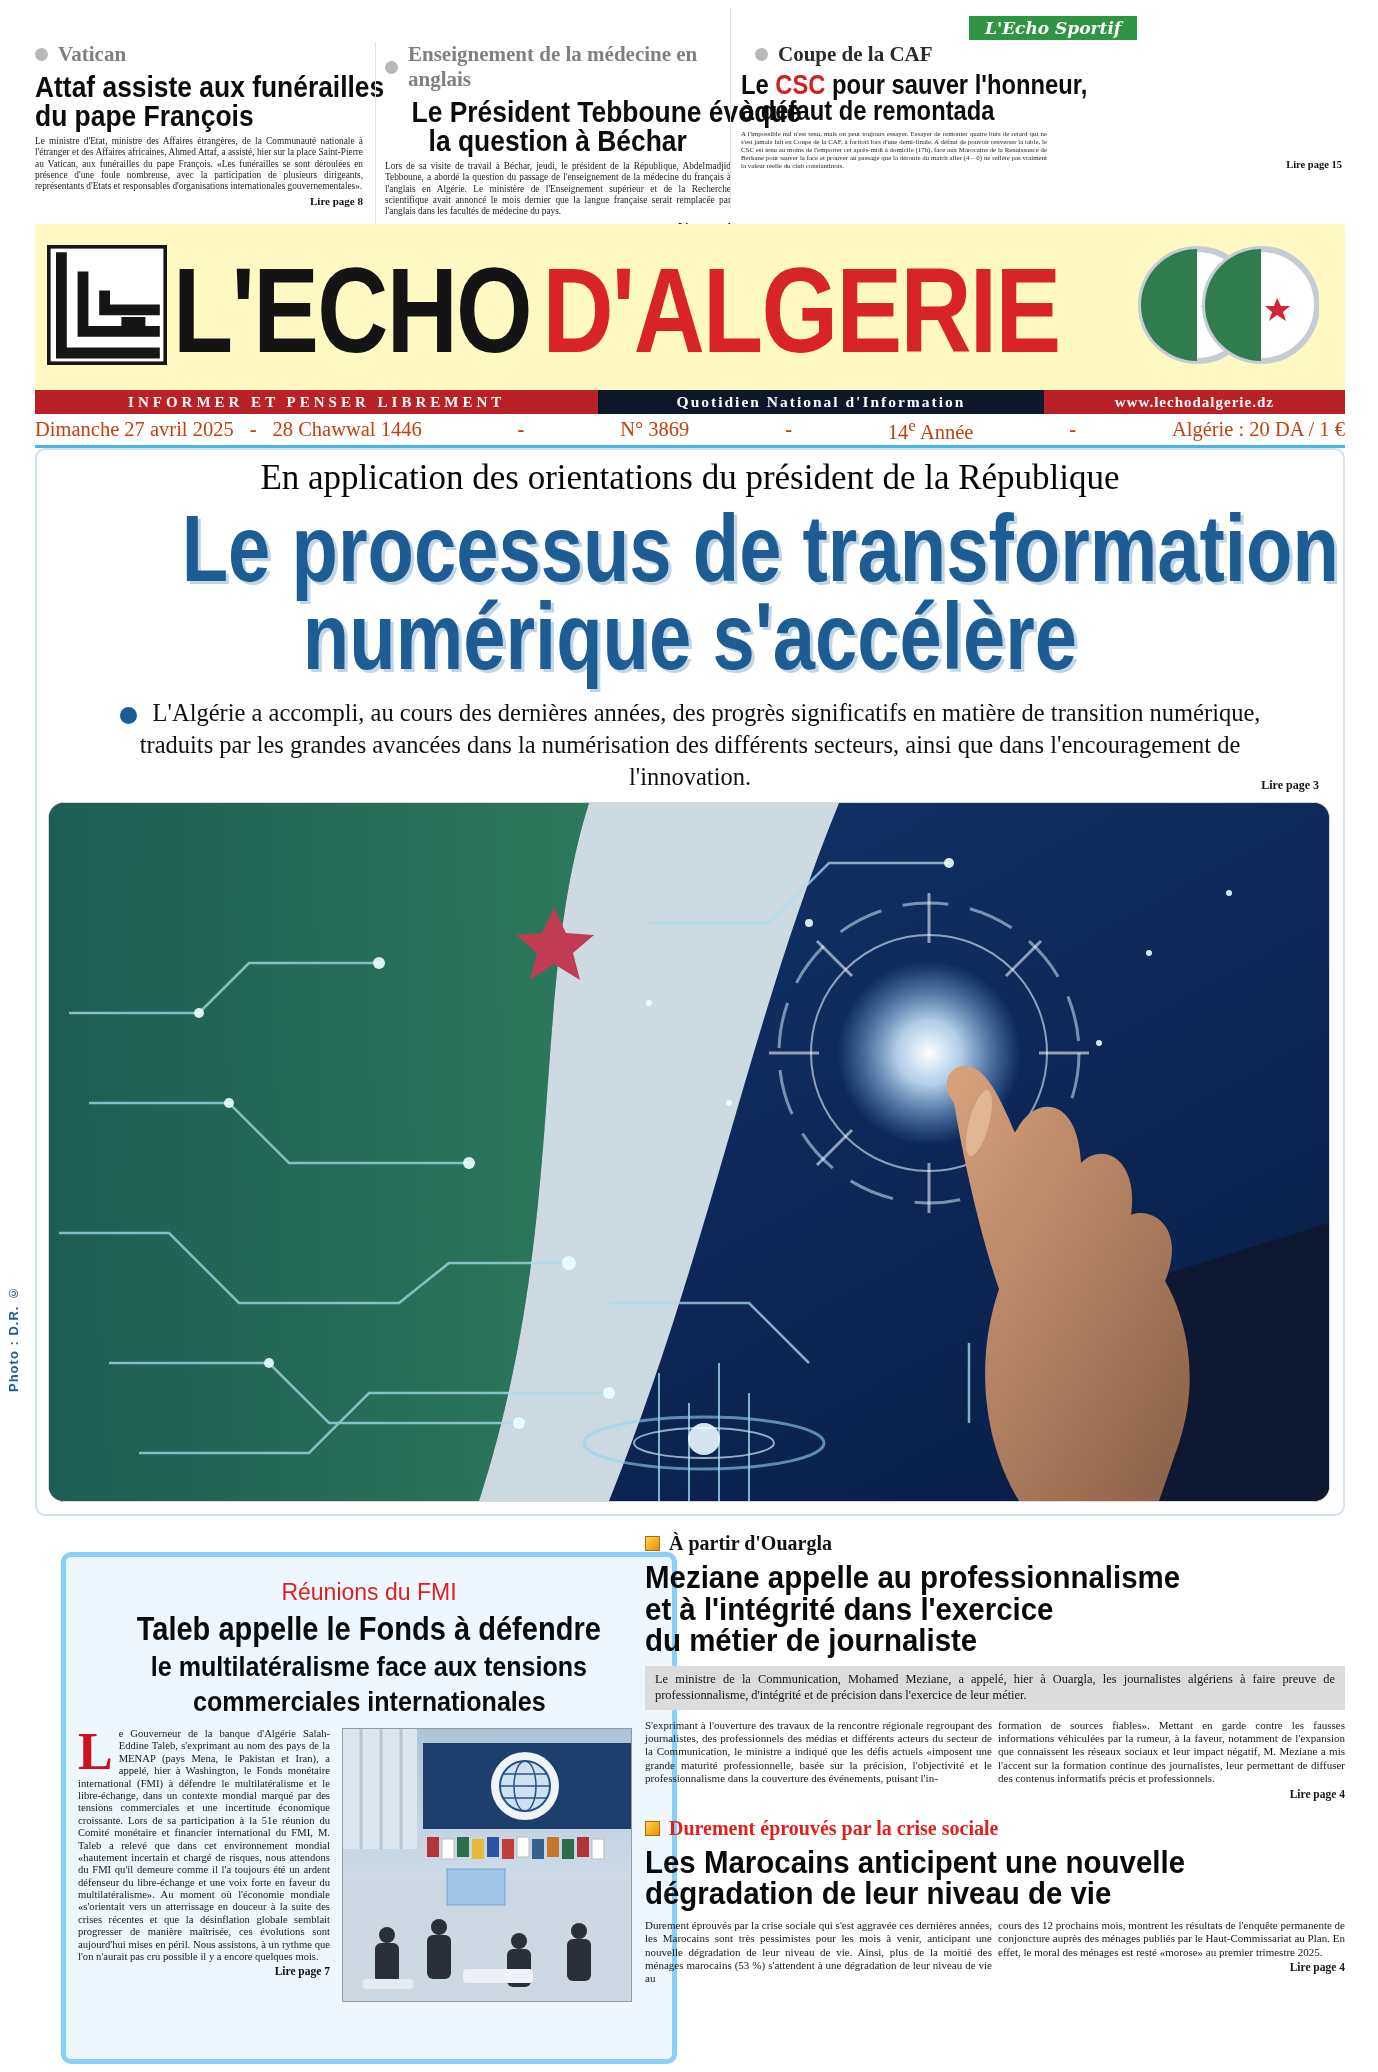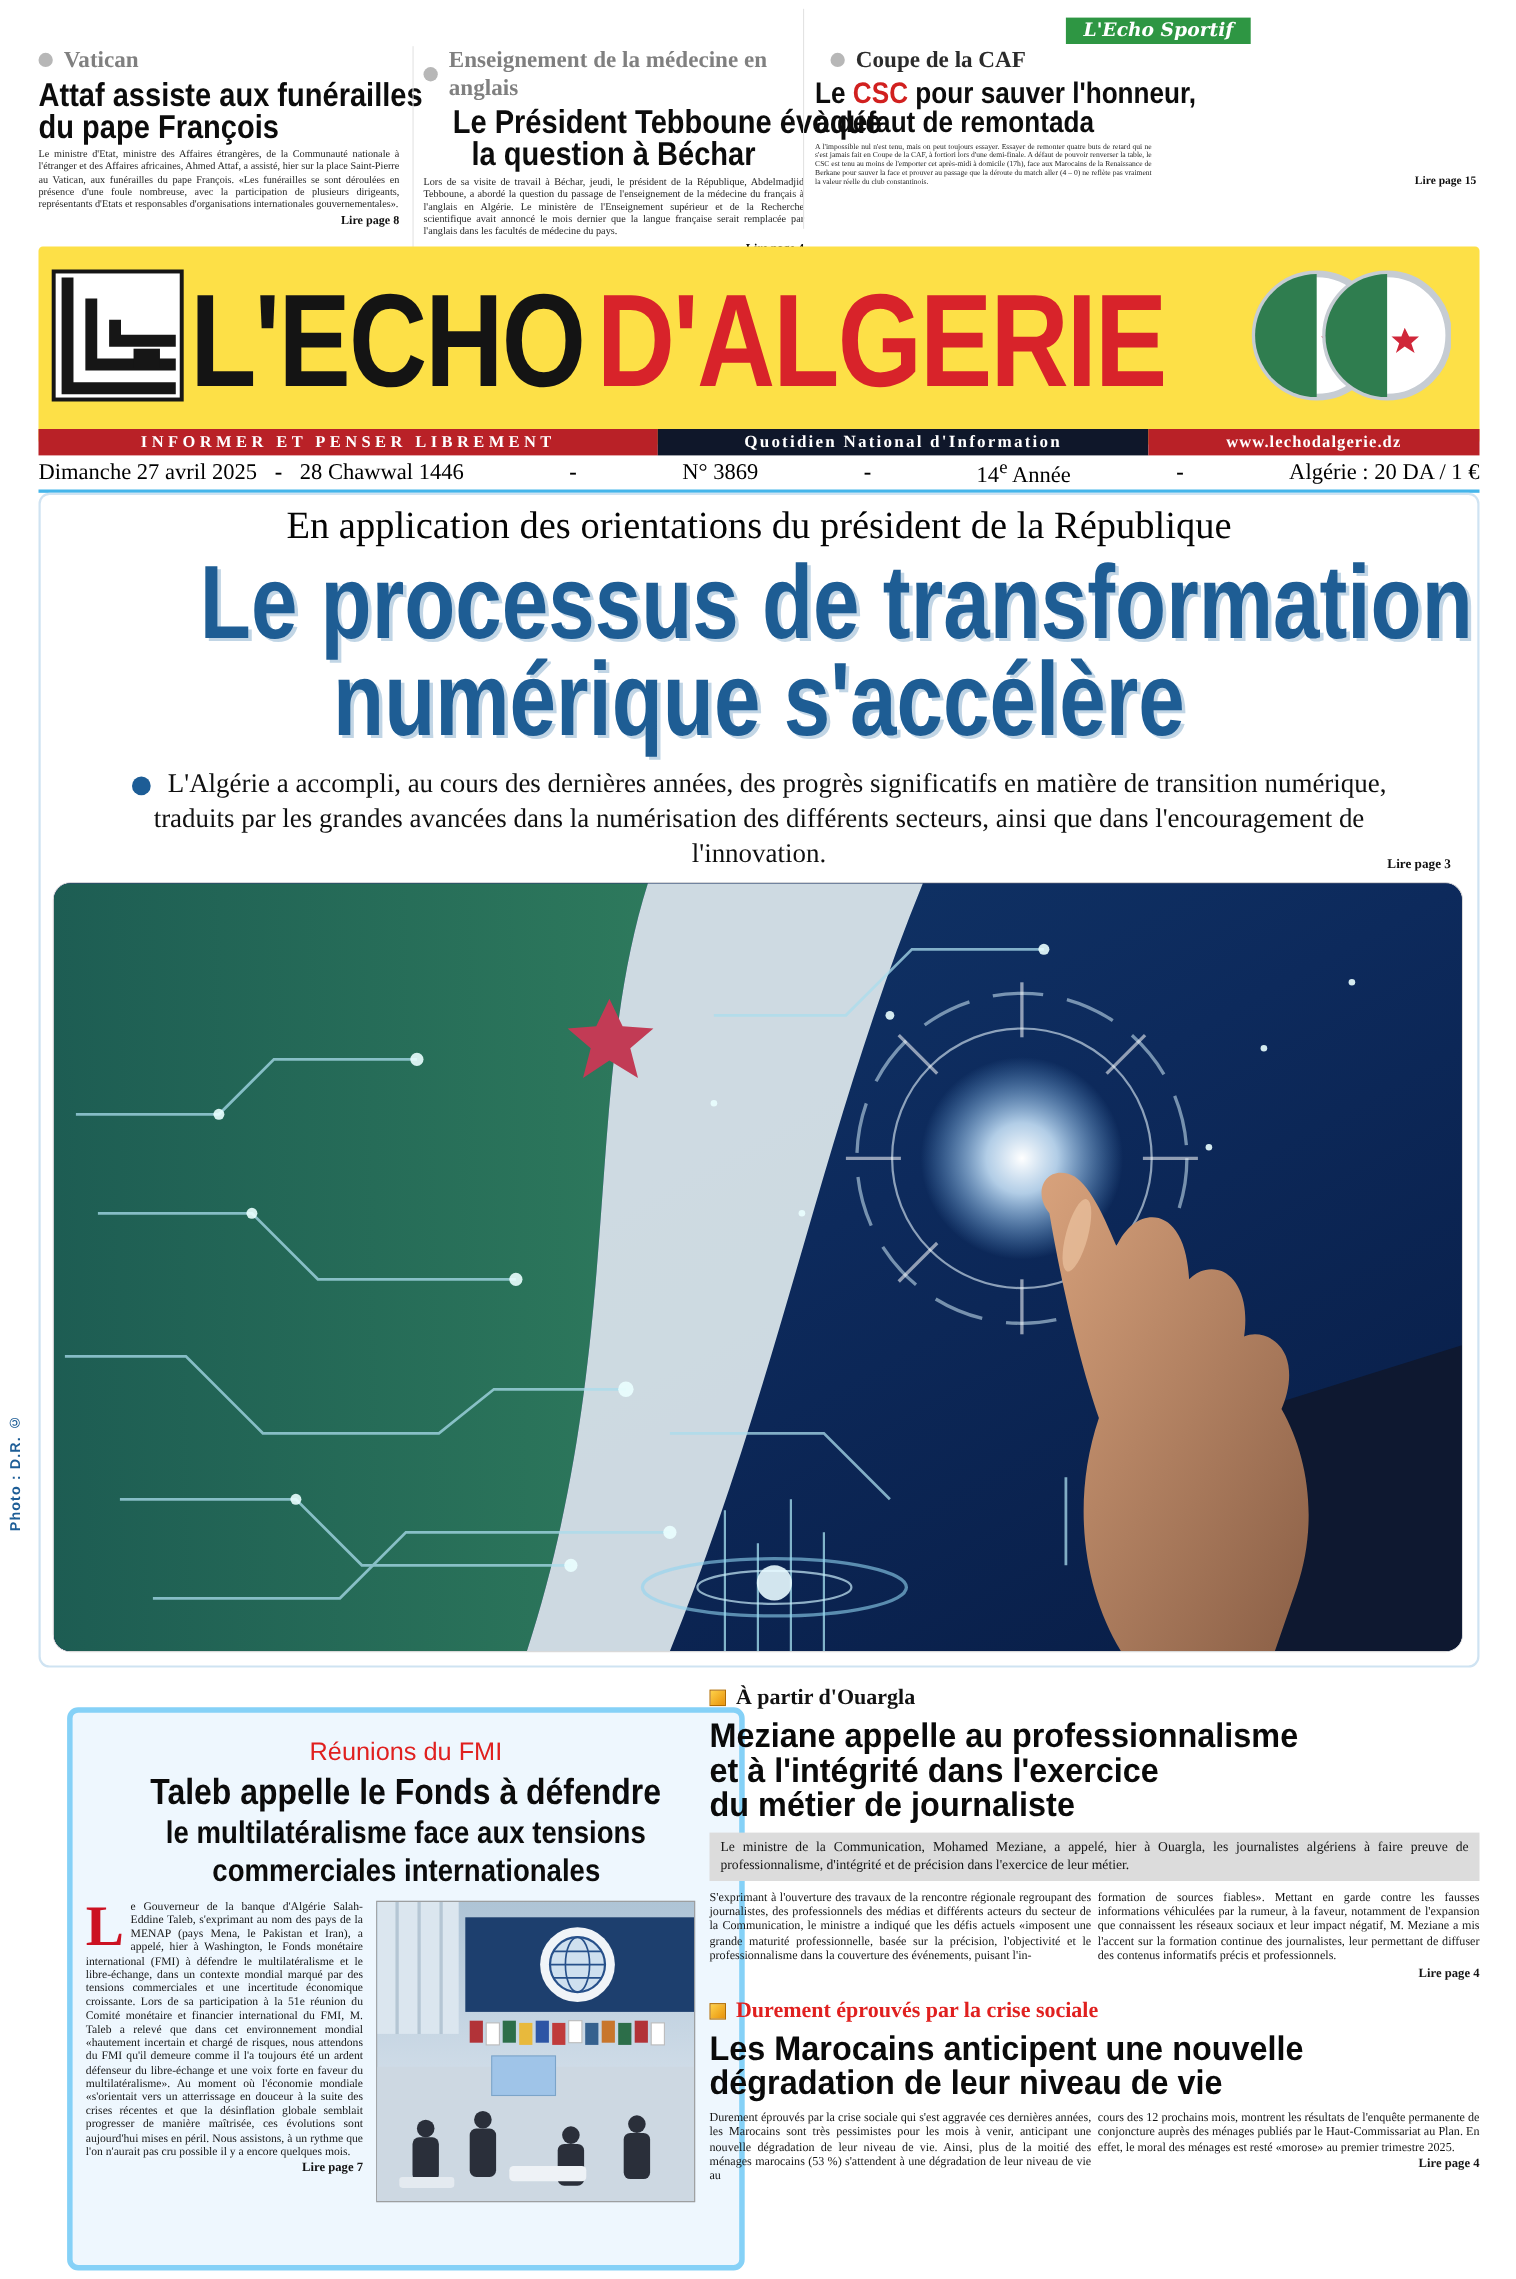--- a/index.html
+++ b/index.html
@@ -25,37 +25,37 @@
   #col3{left:695px;width:615px;top:8px;padding-left:10px;border-left:1px solid #e3e3e3;height:200px;}
   .sport-badge{position:absolute;left:238px;top:8px;background:#2e9643;color:#fff;
       font-family:"DejaVu Serif",serif;font-style:italic;font-weight:bold;font-size:17px;
       padding:2px 16px;}
   #col3 .kickrow{margin-top:34px;padding-left:14px;}
   #col3 .hl{font-size:27px;}
   .red{color:#d1201f;}
   #col3 .body-sm{width:306px;font-size:6.9px;line-height:1.14;}
   #col3 .pref{position:absolute;right:14px;top:148px;font-size:10.5px;}
   
-  .masthead{position:absolute;top:224px;left:35px;width:1310px;height:180px;background:#fde047;
+  .masthead{position:absolute;top:224px;left:35px;width:1310px;height:180px;background:#fef9c3;
       border-radius:4px;text-decoration:underline;}
   .logo{position:absolute;left:12px;top:21px;width:120px;height:120px;}
   .mast-title{position:absolute;left:138px;top:50%;transform:translateY(-53%);
       font-family:"Liberation Sans",sans-serif;font-weight:bold;font-size:120px;white-space:nowrap;}
   .mast-inner{display:inline-block;transform:scaleX(.82);transform-origin:0 50%;letter-spacing:-2px;}
   .mt-black{color:#141414;}
   .mt-red{color:#d8232a;margin-left:14px;}
   .mast-flag{position:absolute;right:26px;top:18px;width:184px;height:126px;}
   
   .infobar{position:absolute;top:390px;left:35px;width:1310px;height:24px;display:flex;}
   .seg{display:flex;align-items:center;justify-content:center;color:#fff;font-weight:bold;}
   .seg-r1{flex:0 0 43%;background:#b92127;font-size:15px;letter-spacing:4px;}
   .seg-b{flex:0 0 34%;background:#0f172a;font-size:15.5px;letter-spacing:2px;}
   .seg-r2{flex:1;background:#b92127;font-size:15px;letter-spacing:1px;}
   .dateline{position:absolute;top:417px;left:35px;width:1310px;height:25px;display:flex;
-      align-items:center;justify-content:space-between;font-size:20.5px;color:#000000;
+      align-items:center;justify-content:space-between;font-size:20.5px;color:#c2410c;
       border-bottom:3px solid #45b5ea;padding-bottom:3px;}
   .dl-group{display:flex;gap:16px;}
   .dl-sep{font-weight:bold;}
   
   .lead{position:absolute;top:448px;left:35px;width:1306px;height:1064px;
       border:2px solid #cfe3f2;border-radius:10px;}
   .lead-kicker{text-align:center;font-size:35px;color:#050505;margin-top:8px;}
   .lead-h{text-align:center;color:#1e5d94;font-family:"Liberation Sans",sans-serif;
       font-weight:bold;font-size:95px;line-height:.93;margin-top:6px;
       text-shadow:4px 3px 0 rgba(142,178,208,.55);}

